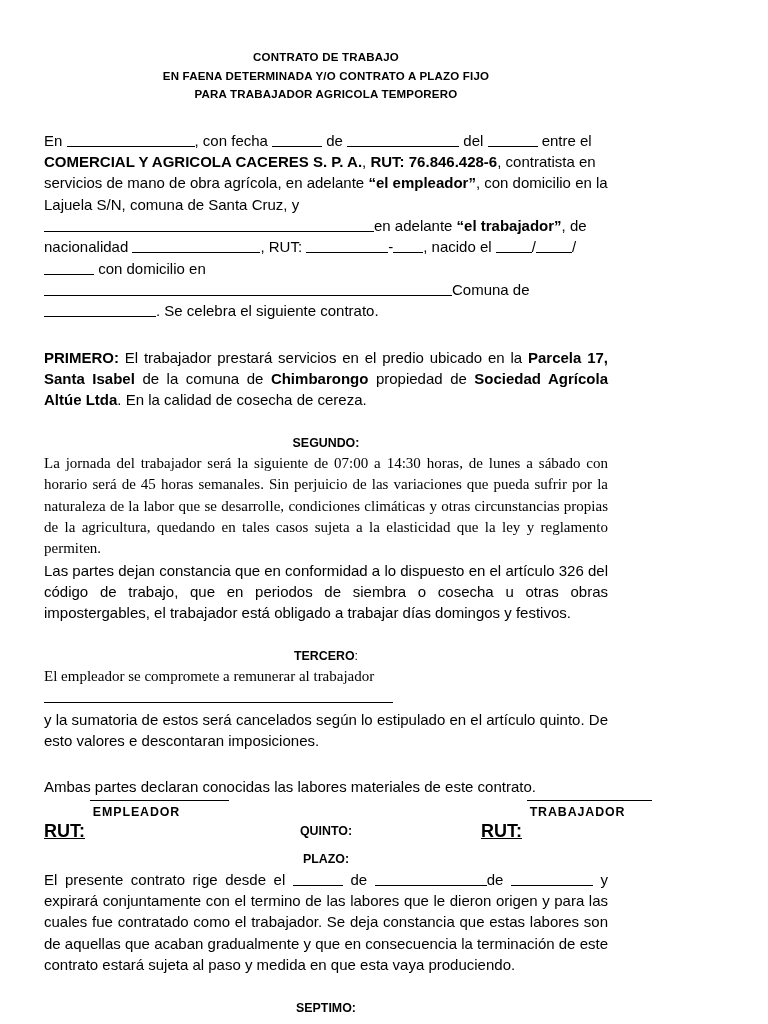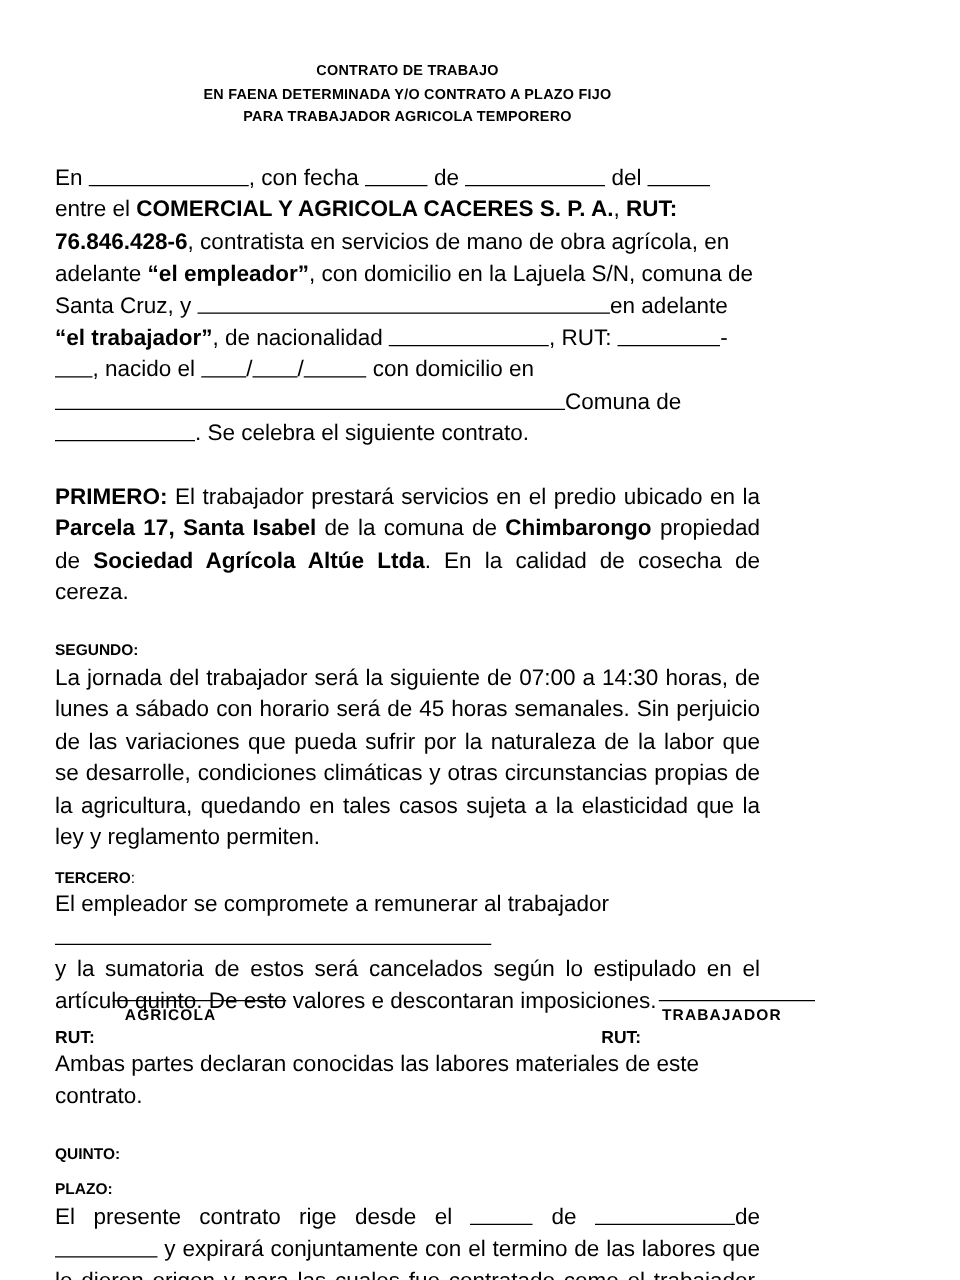--- a/index.html
+++ b/index.html
@@ -29,36 +29,38 @@
     margin-top: 4px;
     margin-bottom: 26px;
   }
   .title-line {
     font-size: 11.5px;
     font-weight: bold;
     letter-spacing: 0.2px;
     line-height: 1.62;
   }
   p.para {
-    font-size: 18px;
+    font-size: 15px;
     line-height: 1.42;
     margin: 0 0 14px 0;
     text-align: justify;
   }
   p.para.nojust {
     text-align: left;
   }
   p.tight {
     margin-bottom: 0;
+    font-family: Liberation Serif, serif;
   }
   .heading {
     font-size: 12.4px;
     font-weight: bold;
     line-height: 1.42;
     margin: 0;
+    text-align: center;
   }
   .gap-sm { height: 11px; }
   b, strong { font-weight: bold; }
   .blank {
     display: inline-block;
     border-bottom: 1px solid #000;
     vertical-align: baseline;
     height: 0.95em;
     margin-bottom: -1px;
   }
@@ -97,23 +99,24 @@
   .sign-label {
     font-size: 12.4px;
     font-weight: bold;
     letter-spacing: 0.9px;
     margin-top: 4px;
     text-align: center;
   }
   .sign-col.left .sign-label  { width: 185px; }
   .sign-col.right .sign-label { width: 193px; }
   .sign-rut {
-    font-size: 14px;
+    font-size: 18px;
     font-weight: bold;
     margin-top: 2px;
+    text-decoration: underline;
   }
 </style>
 </head>
 <body>
 
 <div class="page">
 
   <div class="title-block">
     <div class="title-line">CONTRATO DE TRABAJO</div>
     <div class="title-line">EN FAENA DETERMINADA Y/O CONTRATO A PLAZO FIJO</div>
@@ -123,20 +126,21 @@
   <p class="para nojust"><span>En</span> <span class="blank b-xl"></span><span>, con fecha</span> <span class="blank b-sm"></span> <span>de</span> <span class="blank b-lg"></span> <span>del</span> <span class="blank b-sm"></span> <span>entre el</span> <b>COMERCIAL Y AGRICOLA CACERES S. P. A.</b><span>,</span> <b>RUT: 76.846.428-6</b><span>, contratista en servicios de mano de obra agrícola, en adelante</span> <b>“el empleador”</b><span>, con domicilio en la Lajuela S/N, comuna de Santa Cruz, y</span> <span class="rule-inline" style="width:330px"></span><span>en adelante</span> <b>“el trabajador”</b><span>, de nacionalidad</span> <span class="blank b-xl"></span><span>, RUT:</span> <span class="blank b-md"></span><span>-</span><span class="blank b-xs"></span><span>, nacido el</span> <span class="blank b-dob"></span><span>/</span><span class="blank b-dob"></span><span>/</span><span class="blank b-sm"></span> <span>con domicilio en</span> <span class="rule-inline" style="width:408px"></span><span>Comuna de</span> <span class="blank b-lg"></span><span>.  Se celebra el siguiente contrato.</span></p>
 
   <div class="gap-sm"></div>
 
   <p class="para"><b>PRIMERO:</b> <span>El trabajador prestará servicios en el predio ubicado en la</span> <b>Parcela 17, Santa Isabel</b> <span>de la comuna de</span> <b>Chimbarongo</b> <span>propiedad de</span> <b>Sociedad Agrícola Altúe Ltda</b><span>. En la calidad de cosecha de cereza.</span></p>
 
   <div class="gap-sm"></div>
 
   <div class="heading">SEGUNDO:</div>
   <p class="para tight">La jornada del trabajador será la siguiente de 07:00 a 14:30 horas, de lunes a sábado con horario será de 45 horas semanales. Sin perjuicio de las variaciones que pueda sufrir por la naturaleza de la labor que se desarrolle, condiciones climáticas y otras circunstancias propias de la agricultura, quedando en tales casos sujeta a la elasticidad que la ley y reglamento permiten.</p>
+  <p class="para">Las partes dejan constancia que en conformidad a lo dispuesto en el artículo 326 del código de trabajo, que en periodos de siembra o cosecha u otras obras impostergables, el trabajador está obligado a trabajar días domingos y festivos.</p>
 
   <div class="gap-sm"></div>
 
   <div class="heading"><b>TERCERO</b><span style="font-weight:normal">:</span></div>
   <p class="para nojust tight"><span>El empleador se compromete a remunerar al trabajador</span> <span class="rule-inline" style="width:349px"></span></p>
   <p class="para">y la sumatoria de estos será cancelados según lo estipulado en el artículo quinto. De esto valores e descontaran imposiciones.</p>
 
   <div class="gap-sm"></div>
 
   <p class="para nojust">Ambas partes declaran conocidas las labores materiales de este contrato.</p>
@@ -150,21 +154,21 @@
   <div class="heading">PLAZO:</div>
   <p class="para"><span>El presente contrato rige desde el</span> <span class="blank b-sm"></span> <span>de</span> <span class="blank b-lg"></span><span>de</span> <span class="blank b-md"></span> <span>y expirará conjuntamente con el termino de las labores que le dieron origen y para las cuales fue contratado como el trabajador. Se deja constancia que estas labores son de aquellas que acaban gradualmente y que en consecuencia la terminación de este contrato estará sujeta al paso y medida en que esta vaya produciendo.</span></p>
 
   <div class="gap-sm"></div>
 
   <div class="heading">SEPTIMO:</div>
 
   <div class="sign-area">
     <div class="sign-col left">
       <div class="sign-rule"></div>
-      <div class="sign-label">AGRICOLA</div>
+      <div class="sign-label">EMPLEADOR</div>
       <div class="sign-rut">RUT:</div>
     </div>
     <div class="sign-col right">
       <div class="sign-rule"></div>
       <div class="sign-label">TRABAJADOR</div>
       <div class="sign-rut">RUT:</div>
     </div>
   </div>
 
 </div>

